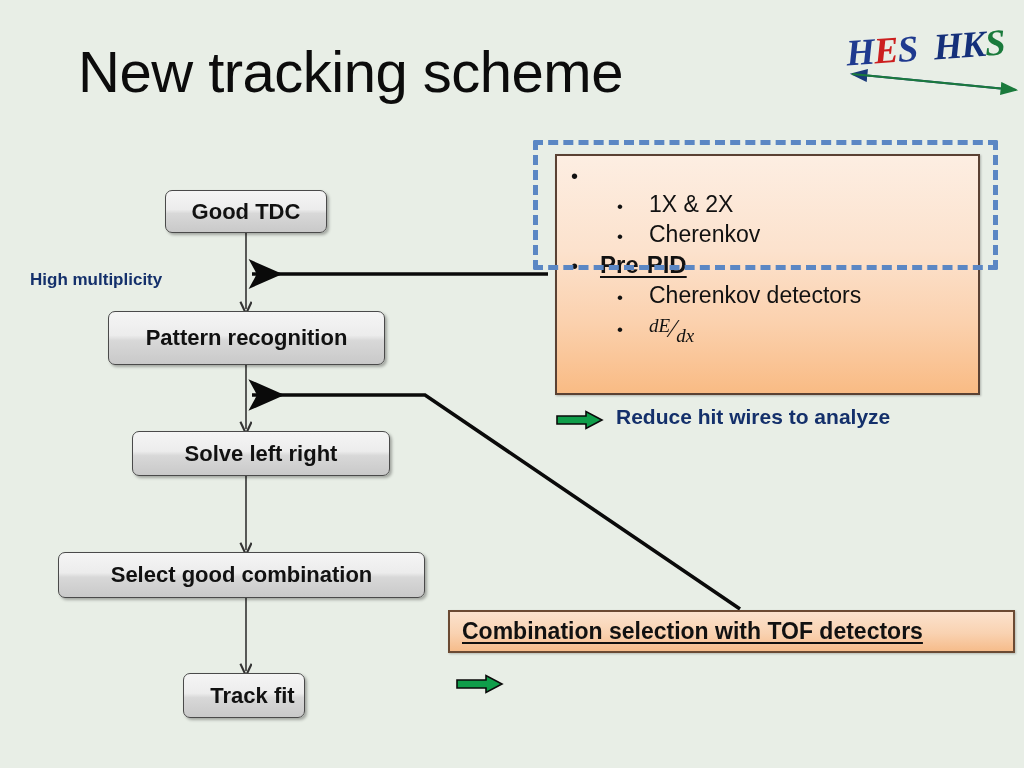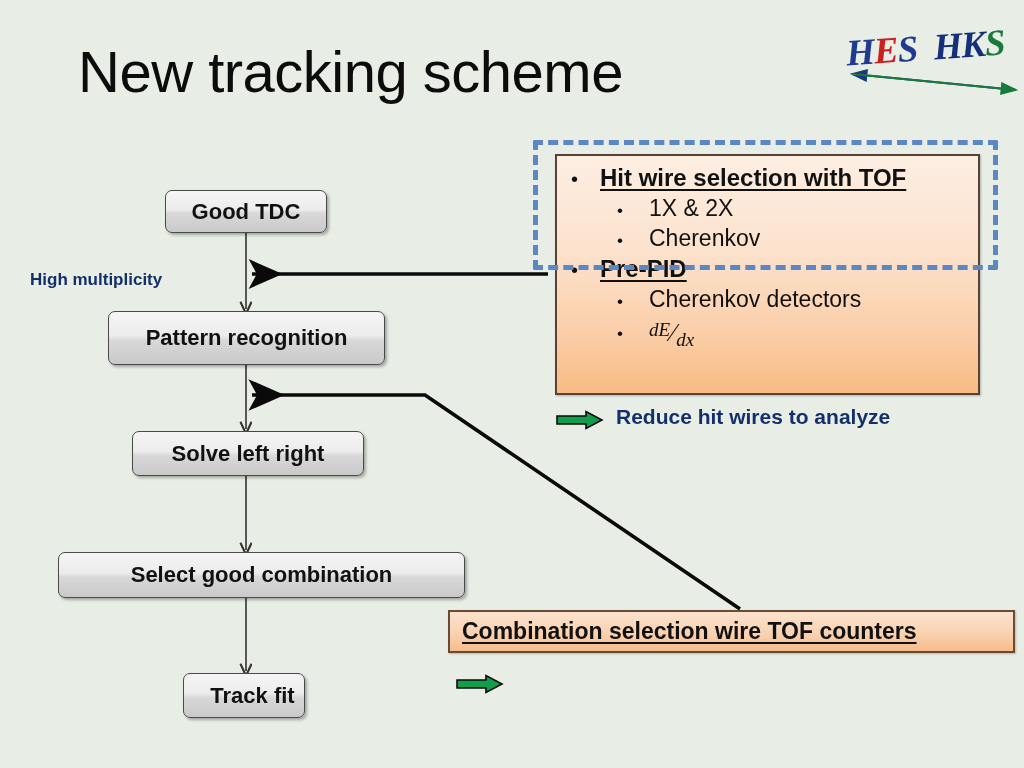--- a/index.html
+++ b/index.html
@@ -65,22 +65,22 @@
     justify-content: center;
     color: #111;
     font-weight: bold;
     font-size: 22px;
     font-family: "Liberation Sans", sans-serif;
     white-space: nowrap;
   }
 
   #box-good-tdc           { left:165px; top:170px; width:162px; height:43px; }
   #box-pattern            { left:108px; top:291px; width:277px; height:54px; }
-  #box-solve-lr           { left:132px; top:411px; width:232px; height:45px; }
-  #box-select-comb        { left:58px;  top:532px; width:407px; height:46px; }
+  #box-solve-lr           { left:132px; top:411px; width:258px; height:45px; }
+  #box-select-comb        { left:58px;  top:532px; width:367px; height:46px; }
   #box-track-fit          { left:183px; top:653px; width:122px; height:45px;padding-left:17px; }
 
   
   #high-mult {
     position: absolute;
     left: 30px; top: 250px;
     font-size: 17px;
     font-weight: bold;
     color: #14306b;
     white-space: nowrap;
@@ -279,21 +279,20 @@
   </div>
   <div class="flowbox" id="box-track-fit">
     <span>Track fit</span>
   </div>
 
   <div id="high-mult">High multiplicity</div>
 
   <div id="orange-box-top">
     <div class="bullet-row bullet-l1">
       <span class="dot">•</span>
-      <span class="l1-text">Hit wire selection with TOF</span>
     </div>
     <div class="bullet-row bullet-l2">
       <span class="dot-small">•</span>
       <span class="l2-text">1X &amp; 2X</span>
     </div>
     <div class="bullet-row bullet-l2">
       <span class="dot-small">•</span>
       <span class="l2-text">Cherenkov</span>
     </div>
     <div class="bullet-row bullet-l1">
@@ -313,21 +312,21 @@
   <div id="dashed-box"></div>
 
   <div class="note-row" id="note-reduce-wires">
     <svg class="green-arrow" width="48" height="20">
       <path d="M1,6 L30,6 L30,1.5 L46,10 L30,18.5 L30,14 L1,14 z" fill="#0f9e4a" stroke="#0a0a0a" stroke-width="1.6" stroke-linejoin="miter"></path>
     </svg>
     <div class="note-text-blue">Reduce hit wires to analyze</div>
   </div>
 
   <div id="orange-box-bottom">
-    <span class="obb-text">Combination selection wire TOF counters</span>
+    <span class="obb-text">Combination selection with TOF detectors</span>
   </div>
 
   <div class="note-row" id="note-reduce-comb">
     <svg class="green-arrow" width="48" height="20">
       <path d="M1,6 L30,6 L30,1.5 L46,10 L30,18.5 L30,14 L1,14 z" fill="#0f9e4a" stroke="#0a0a0a" stroke-width="1.6" stroke-linejoin="miter"></path>
     </svg>
   </div>
 
 </div>
 

